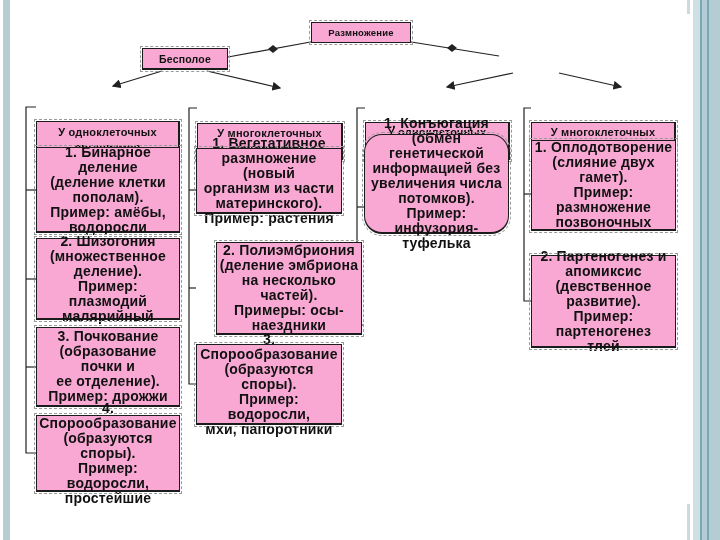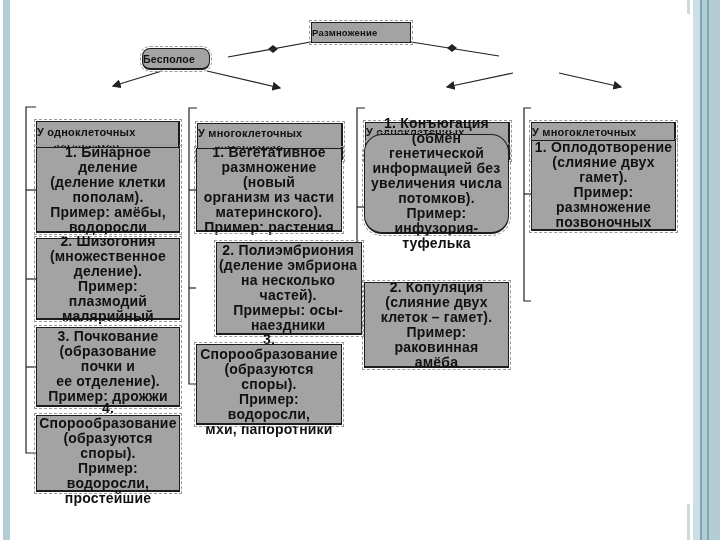--- a/index.html
+++ b/index.html
@@ -4,21 +4,21 @@
 <style>
   html,body{margin:0;padding:0;background:#fff;}
   .slide{
     position:relative;width:720px;height:540px;background:#ffffff;overflow:hidden;
     font-family:"Liberation Sans",sans-serif;
   }
   .stripe{position:absolute;top:0;height:540px;}
   .tick{position:absolute;}
   svg.wires{position:absolute;left:0;top:0;width:720px;height:540px;pointer-events:none;}
   .node{
-    position:absolute;background:#a3a3a3;display:flex;align-items:center;
+    position:absolute;background:#f9a8d4;display:flex;align-items:center;justify-content:center;
     text-align:center;color:#111;font-weight:bold;box-sizing:border-box;
     border:1.3px solid #1c1c1c;outline:1px dashed #9a9a9a;outline-offset:1px;
   }
   .node .txt{white-space:pre-line;letter-spacing:.2px;}
   .top-node{font-size:9.5px;}
   .branch-node{font-size:10.5px;border-bottom-width:2px;}
   .col-header{font-size:11px;line-height:15px;border-width:1.6px;border-bottom-width:3.2px;border-right-width:2.2px;margin-top:33px;}
   .item-box{font-size:14px;line-height:15px;padding:3px 2px;border-width:1.4px;border-bottom-width:2.2px;}
 </style>
 </head>
@@ -69,21 +69,21 @@
 
     <g fill="#222" stroke="none">
       <polygon points="273,45 278,49 273,53 268,49"></polygon>
       <polygon points="452,44 457,48 452,52 447,48"></polygon>
     </g>
   </svg>
 
   <div class="node top-node" style="left:311px;top:22px;width:100px;height:21px;">
     <span class="txt">Размножение</span>
   </div>
-  <div class="node branch-node" style="left:142px;top:48px;width:68px;height:22px;border-radius:8px;">
+  <div class="node branch-node" style="left:142px;top:48px;width:86px;height:22px;">
     <span class="txt">Бесполое</span>
   </div>
 
   <div class="node col-header" style="left:36px;top:88px;width:144px;height:39px;">
     <span class="txt">У одноклеточных
 организмов</span>
   </div>
   <div class="node col-header" style="left:197px;top:90px;width:146px;height:37px;">
     <span class="txt">У многоклеточных
 организмов</span>
@@ -117,21 +117,21 @@
 ее отделение).
 Пример: дрожжи</span>
   </div>
   <div class="node item-box" style="left:36px;top:415px;width:144px;height:77px;">
     <span class="txt">4. Спорообразование
 (образуются споры).
 Пример: водоросли,
 простейшие</span>
   </div>
 
-  <div class="node item-box" style="left:196px;top:148px;width:146px;height:84px;">
+  <div class="node item-box" style="left:196px;top:148px;width:146px;height:66px;">
     <span class="txt">1. Вегетативное
 размножение (новый
 организм из части
 материнского).
 Пример: растения</span>
   </div>
   <div class="node item-box" style="left:196px;top:242px;width:146px;height:93px;margin-left:20px;">
     <span class="txt">2. Полиэмбриония
 (деление эмбриона
 на несколько
@@ -148,29 +148,30 @@
 
   <div class="node item-box" style="left:364px;top:134px;width:145px;height:100px;border-radius:18px;">
     <span class="txt">1. Конъюгация
 (обмен генетической
 информацией без
 увеличения числа
 потомков).
 Пример: инфузория-
 туфелька</span>
   </div>
-  <div class="node item-box" style="left:364px;top:282px;width:145px;height:86px;">
-    <span class="txt">2. Копуляция
-(слияние двух
-клеток – гамет).
-Пример: раковинная
-амёба</span>
-  </div>
 
   <div class="node item-box" style="left:531px;top:140px;width:145px;height:91px;">
     <span class="txt">1. Оплодотворение
 (слияние двух гамет).
 Пример:
 размножение
 позвоночных</span>
   </div>
+  <div class="node item-box" style="left:531px;top:255px;width:145px;height:93px;">
+    <span class="txt">2. Партеногенез и
+апомиксис
+(девственное
+развитие).
+Пример: партеногенез
+тлей</span>
+  </div>
 
 </div>
 
 </body></html>

